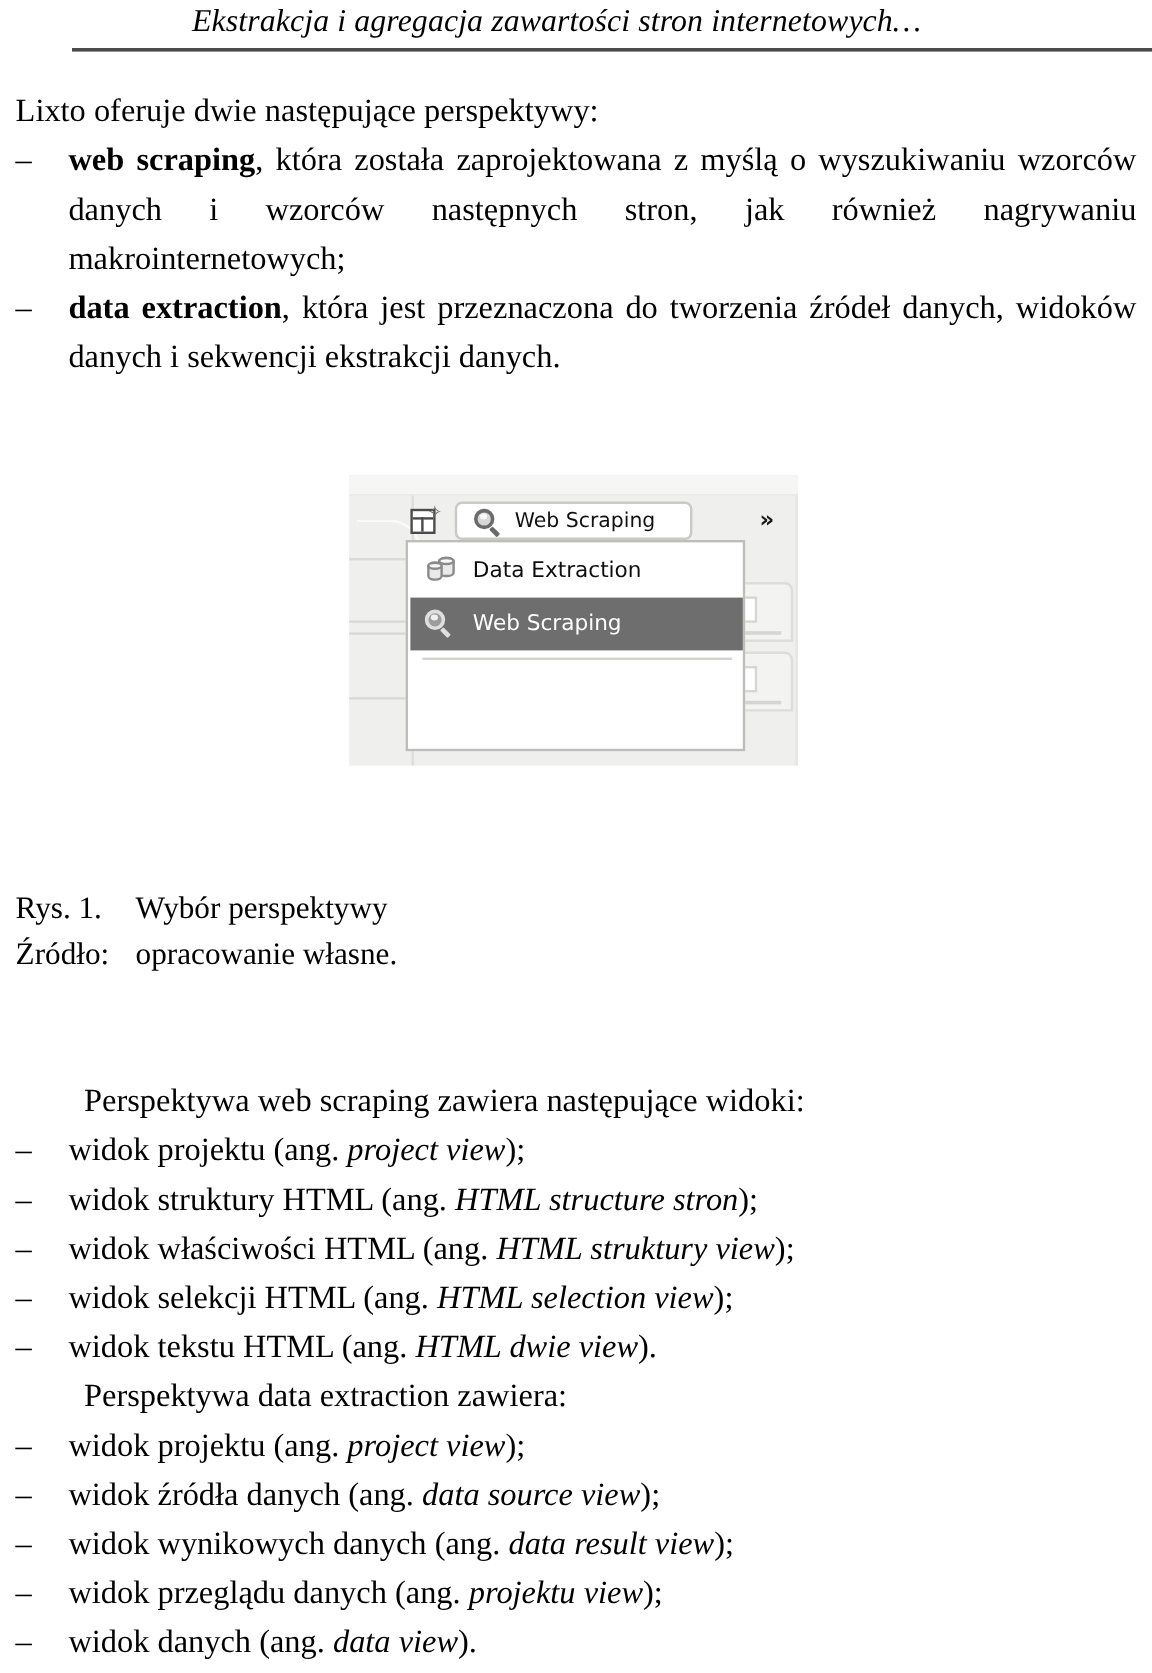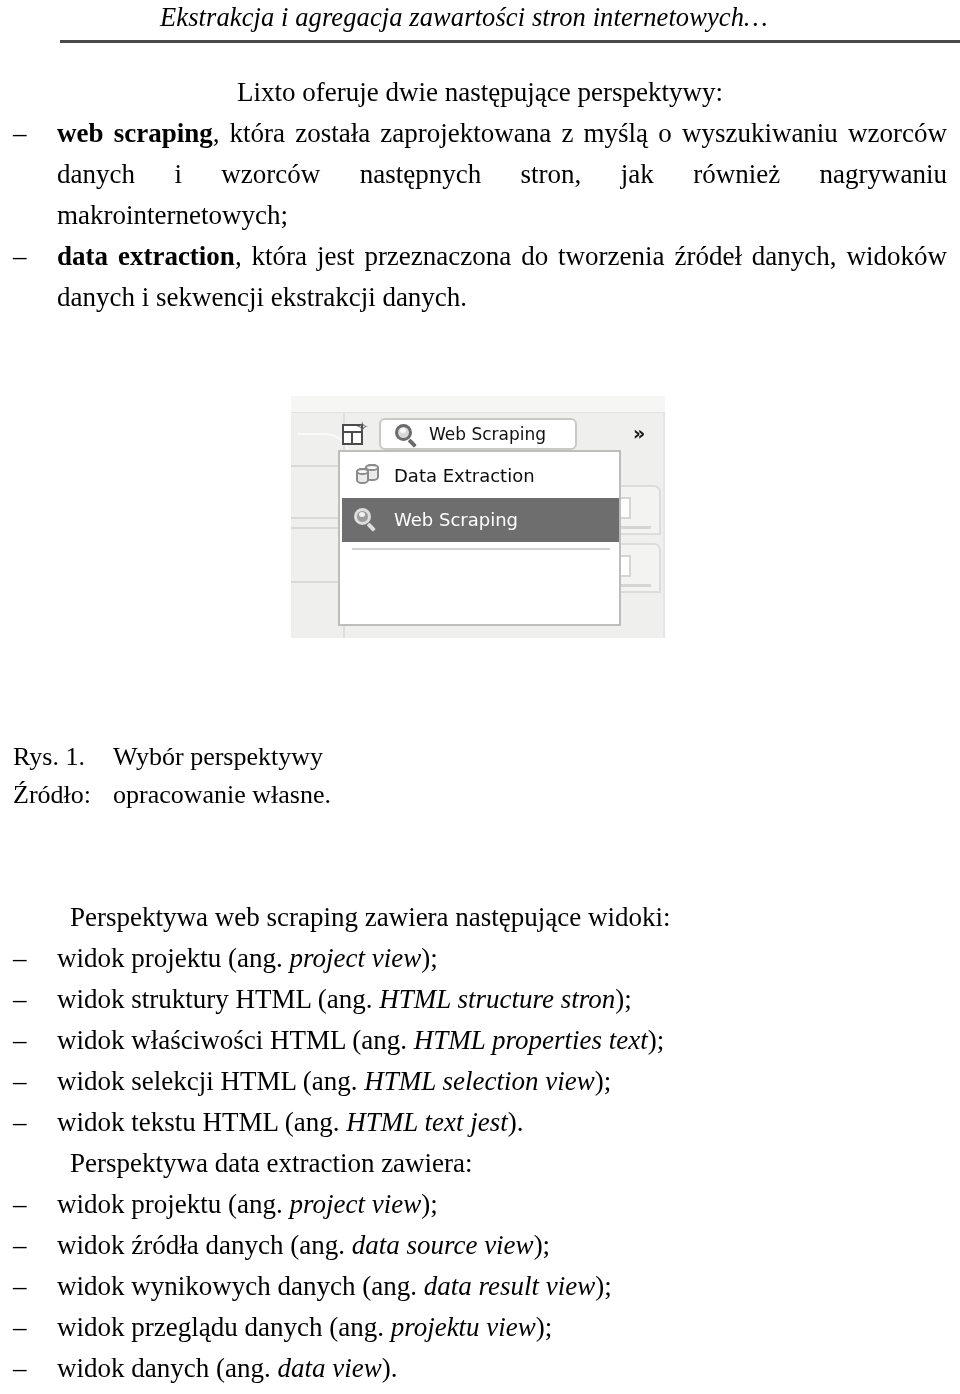--- a/index.html
+++ b/index.html
@@ -342,21 +342,21 @@
 <body>
 
 <div class="page-header">
   <div class="header-title">Ekstrakcja i agregacja zawartości stron internetowych…</div>
   <div class="header-pageno">61</div>
   <div class="header-rule"></div>
 </div>
 
 <div class="content">
 
-  <div class="para lead" style="top:72px;text-align:center;">Lixto oferuje dwie następujące perspektywy:</div>
+  <div class="para lead" style="top:72px;">Lixto oferuje dwie następujące perspektywy:</div>
 
   <div class="dash-item" style="top:113px;">
     <span class="bullet">–</span>
     <span class="itxt"><span class="bold">web scraping</span><span>, która została zaprojektowana z myślą o wyszukiwaniu wzorców danych i wzorców następnych stron, jak również nagrywaniu makrointernetowych;</span></span>
   </div>
 
   <div class="dash-item" style="top:236px;">
     <span class="bullet">–</span>
     <span class="itxt"><span class="bold">data extraction</span><span>, która jest przeznaczona do tworzenia źródeł danych, widoków danych i sekwencji ekstrakcji danych.</span></span>
   </div>
@@ -433,29 +433,29 @@
   <div class="dash-item" style="top:938px;">
     <span class="bullet">–</span>
     <span class="itxt nojust"><span>widok projektu (ang. </span><span class="ital">project view</span><span>);</span></span>
   </div>
   <div class="dash-item" style="top:979px;">
     <span class="bullet">–</span>
     <span class="itxt nojust"><span>widok struktury HTML (ang. </span><span class="ital">HTML structure stron</span><span>);</span></span>
   </div>
   <div class="dash-item" style="top:1020px;">
     <span class="bullet">–</span>
-    <span class="itxt nojust"><span>widok właściwości HTML (ang. </span><span class="ital">HTML properties text</span><span>);</span></span>
+    <span class="itxt nojust"><span>widok właściwości HTML (ang. </span><span class="ital">HTML struktury view</span><span>);</span></span>
   </div>
   <div class="dash-item" style="top:1061px;">
     <span class="bullet">–</span>
     <span class="itxt nojust"><span>widok selekcji HTML (ang. </span><span class="ital">HTML selection view</span><span>);</span></span>
   </div>
   <div class="dash-item" style="top:1102px;">
     <span class="bullet">–</span>
-    <span class="itxt nojust"><span>widok tekstu HTML (ang. </span><span class="ital">HTML text jest</span><span>).</span></span>
+    <span class="itxt nojust"><span>widok tekstu HTML (ang. </span><span class="ital">HTML dwie view</span><span>).</span></span>
   </div>
 
   <div class="para indent-first" style="top:1143px;">Perspektywa data extraction zawiera:</div>
 
   <div class="dash-item" style="top:1184px;">
     <span class="bullet">–</span>
     <span class="itxt nojust"><span>widok projektu (ang. </span><span class="ital">project view</span><span>);</span></span>
   </div>
   <div class="dash-item" style="top:1225px;">
     <span class="bullet">–</span>

